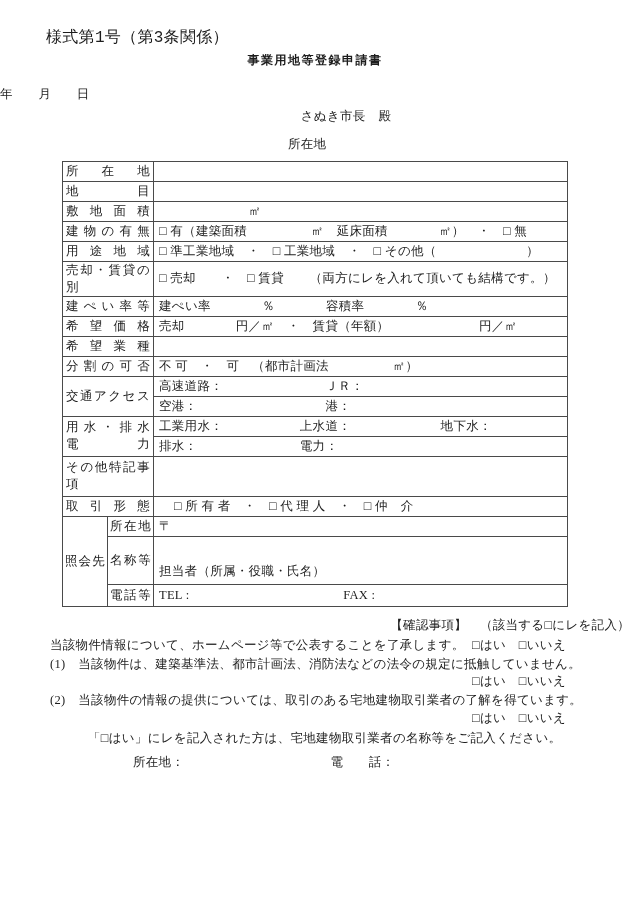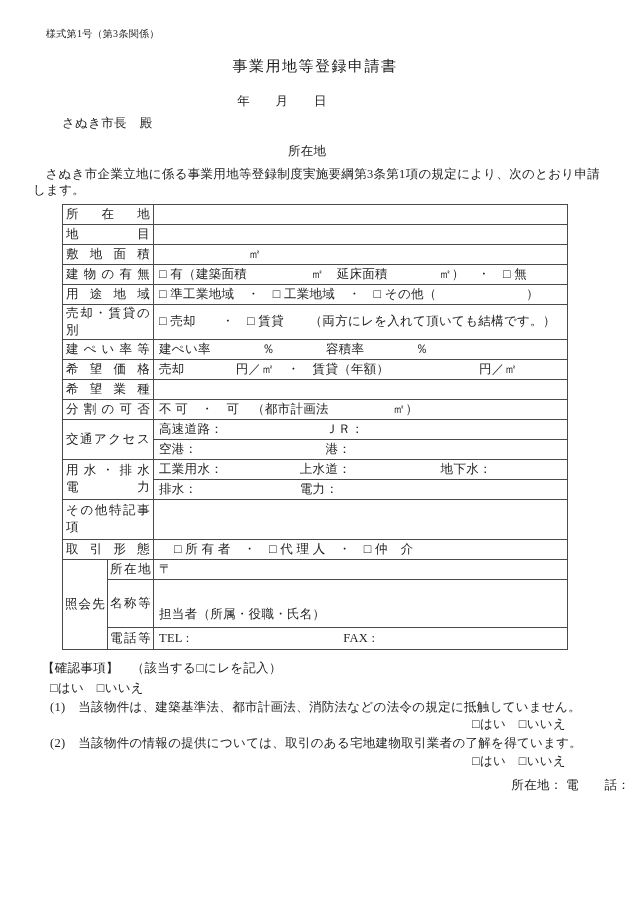--- a/index.html
+++ b/index.html
@@ -3,24 +3,24 @@
 <meta charset="utf-8">
 <style>
   * { margin:0; padding:0; box-sizing:border-box; }
   html,body { background:#ffffff; }
   body { width:630px; height:903px; }
   .doc {
     position:relative; width:630px; height:903px; background:#ffffff;
     font-family:"Liberation Serif","DejaVu Serif",serif;
     color:#1d1d1d; font-size:12.5px; overflow:hidden; letter-spacing:0.3px;
   }
-  .form-id   { margin:27px 0 16px 46px; font-size:10px; }
-  .title     { margin:3px 0 0 0; text-align:center; font-size:15px; font-weight:normal; letter-spacing:1.5px; }
-  .date-line { margin-top:17px; text-align:center; padding-right:66px; }
-  .addressee { margin:5px 0 0 62px; }
+  .form-id   { margin:27px 0 4px 46px; font-size:16px;font-family:Liberation Mono, monospace; }
+  .title     { margin:3px 0 0 0; text-align:center; font-size:12px; font-weight:bold; letter-spacing:1.5px; }
+  .date-line { margin-top:17px; text-align:left; padding-right:66px; }
+  .addressee { margin:5px 0 0 62px;text-align:center; }
   .applicant { margin-top:9px; }
   .applicant div { margin-left:288px; line-height:21.5px; }
   .intro     { margin:3px 30px 0 33px; text-indent:1em; line-height:16.5px; }
 
   .form-table { border-collapse:collapse; table-layout:fixed; width:505px; margin:5px 0 0 62px; }
   .form-table td {
     border:1px solid #4a4a4a; height:20px; padding:0 5px;
     vertical-align:middle; font-size:12.5px; overflow:hidden;
   }
   .lbl {
@@ -31,43 +31,42 @@
     font-size:12px; padding:0 2px !important;
     text-align:justify; text-align-last:justify; text-justify:inter-character;
   }
   .notes-td   { height:40px !important;font-family:Liberation Serif, serif; }
   .name-cell  { height:48px !important; vertical-align:bottom; padding-bottom:2px !important; }
   .name-blank { height:24px; }
   .phone-td   { height:22px !important; }
   .indent-ct  { padding-left:20px !important; }
 
   .attach    { margin:9px 28px 0 42px; }
-  .sec-head  { margin:10px 0 0 42px; }
+  .sec-head  { margin:10px 0 0 42px;text-align:right; }
   .conf-line { display:flex; justify-content:space-between; margin:3px 64px 0 50px; }
   .notice-item { margin:3px 26px 0 50px; line-height:15.5px; }
   .chk-line  { text-align:right; margin:1px 64px 0 0; }
   .note-line { margin:3px 0 0 88px; }
-  .agent-row { margin:7px 0 0 133px;text-align:right; }
+  .agent-row { margin:7px 0 0 133px; }
   .agent-row .col1 { display:inline-block; width:194px; }
 </style>
 </head>
 <body>
 
 <div class="doc">
 
   <div class="form-id">様式第1号（第3条関係）</div>
   <h1 class="title">事業用地等登録申請書</h1>
   <div class="date-line">年　　月　　日</div>
   <div class="addressee">さぬき市長　殿</div>
 
   <div class="applicant">
     <div>所在地</div>
   </div>
 
-  <p class="intro">さぬき市企業立地に係る事業用地等登録制度実施要綱第3条第1項の規定により、次のとおり申請します。</p>
 
   <table class="form-table">
     <colgroup>
         <col style="width:45px">
         <col style="width:46px">
         <col style="width:414px">
       </colgroup>
     <tbody>
       <tr>
         <td colspan="2" class="lbl">所在地</td>
@@ -149,26 +148,28 @@
       <tr>
         <td class="sublbl phone-td">電話等</td>
         <td class="phone-td">TEL :　　　　　　　　　　　　FAX :</td>
       </tr>
     </tbody>
   </table>
 
 
   <div class="sec-head">【確認事項】　（該当する□にレを記入）</div>
   <div class="conf-line">
+    <span>当該物件情報について、ホームページ等で公表することを了承します。</span>
     <span>□はい　□いいえ</span>
   </div>
 
   <div class="notice-item">(1)　当該物件は、建築基準法、都市計画法、消防法などの法令の規定に抵触していません。</div>
   <div class="chk-line">□はい　□いいえ</div>
   <div class="notice-item">(2)　当該物件の情報の提供については、取引のある宅地建物取引業者の了解を得ています。</div>
   <div class="chk-line">□はい　□いいえ</div>
+  <div class="note-line">「□はい」にレを記入された方は、宅地建物取引業者の名称等をご記入ください。</div>
 
   <div class="agent-row">
     <span class="col1">所在地：</span>
     <span>電　　話：</span>
   </div>
 
 </div>
 
 </body></html>

